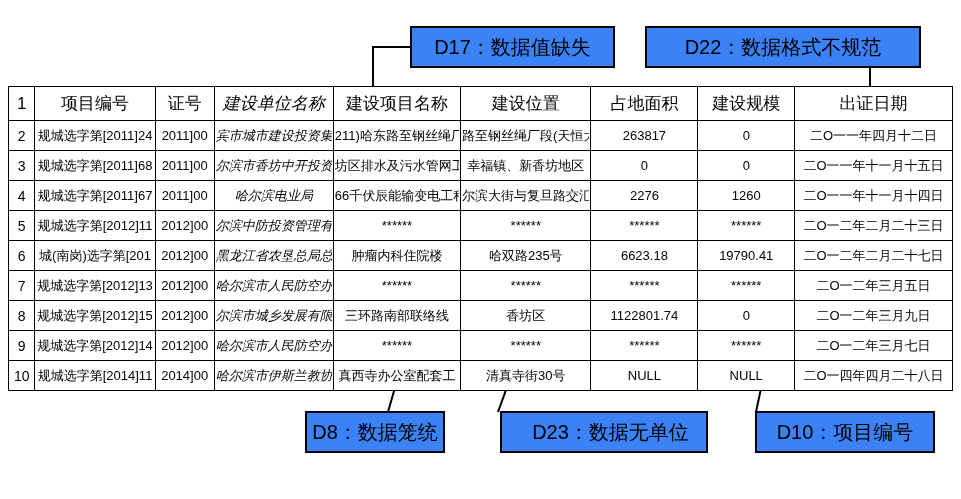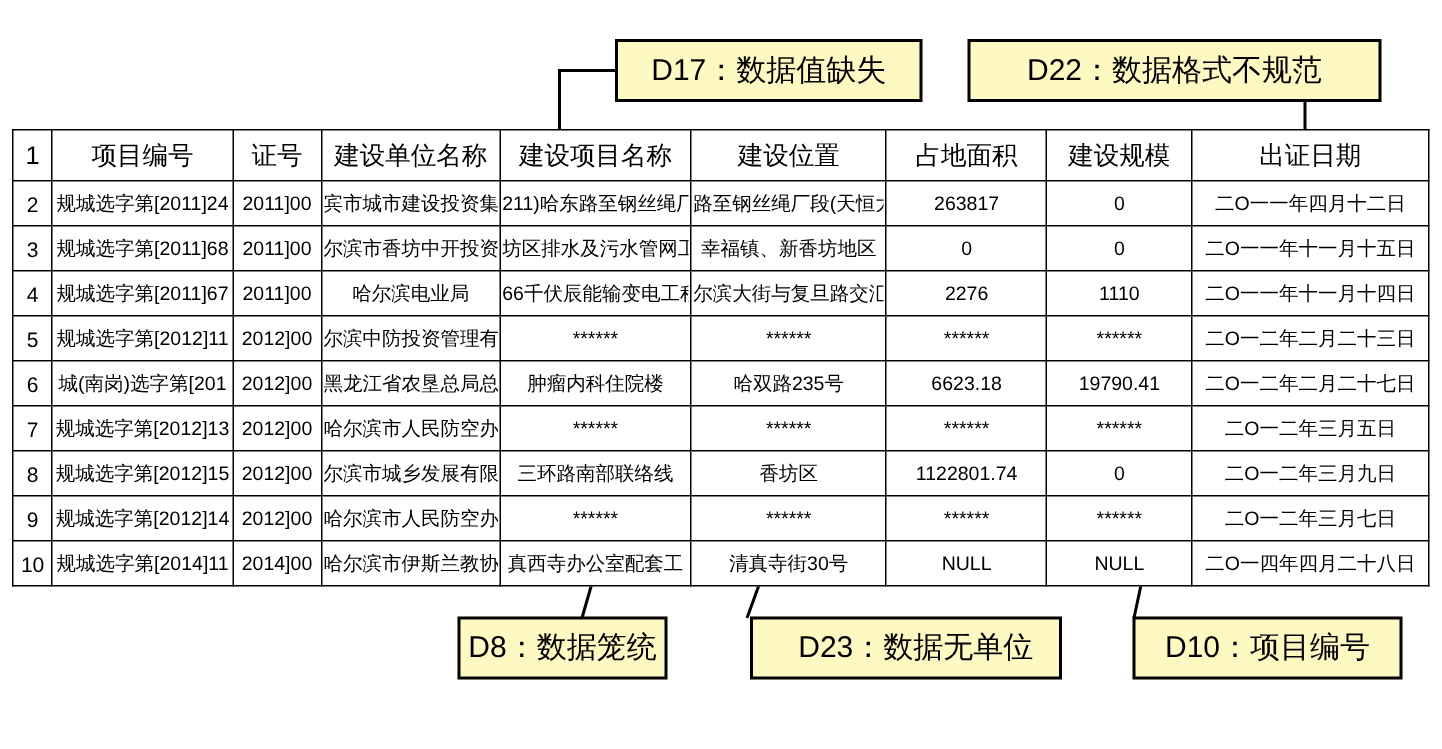--- a/index.html
+++ b/index.html
@@ -12,21 +12,21 @@
     height: 499px;
     font-family: "Liberation Sans", sans-serif;
     position: relative;
     overflow: hidden;
   }
 
   
   .callout {
     position: absolute;
     border: 2px solid #000;
-    background: #fef9c3;
+    background: #3b82f6;
     font-size: 20px;
     line-height: 1;
     color: #000;
     display: flex;
     align-items: center;
     justify-content: center;
     padding: 0 8px;
     box-sizing: border-box;
     white-space: nowrap;
     font-family: "Liberation Sans", sans-serif;
@@ -68,21 +68,21 @@
     color: #000;
   }
   #sheet .header-row td {
     font-size: 17px;
     font-weight: normal;
   }
   
   .c0 { width: 26px; }
   .c1 { width: 118px; }
   .c2 { width: 58px; }
-  .c3 { width: 117px; }
+  .c3 { width: 117px; font-style: italic; }
   .c4 { width: 125px; }
   .c5 { width: 128px; }
   .c6 { width: 105px; }
   .c7 { width: 95px; }
   .c8 { width: 155px; }
 
   .cell-clip {
     display: block;
     width: 100%;
     overflow: hidden;
@@ -218,21 +218,21 @@
         <td class="c4 small">
           <span class="cell-clip">66千伏辰能输变电工程</span>
         </td>
         <td class="c5">
           <span class="cell-clip">尔滨大街与复旦路交汇</span>
         </td>
         <td class="c6">
           <span class="cell-clip">2276</span>
         </td>
         <td class="c7">
-          <span class="cell-clip">1110</span>
+          <span class="cell-clip">1260</span>
         </td>
         <td class="c8 date-cell">
           <span class="cell-clip">二O一一年十一月十四日</span>
         </td>
       </tr>
       <tr>
         <td class="c0 rownum">5</td>
         <td class="c1 small">
           <span class="cell-clip">规城选字第[2012]11</span>
         </td>

